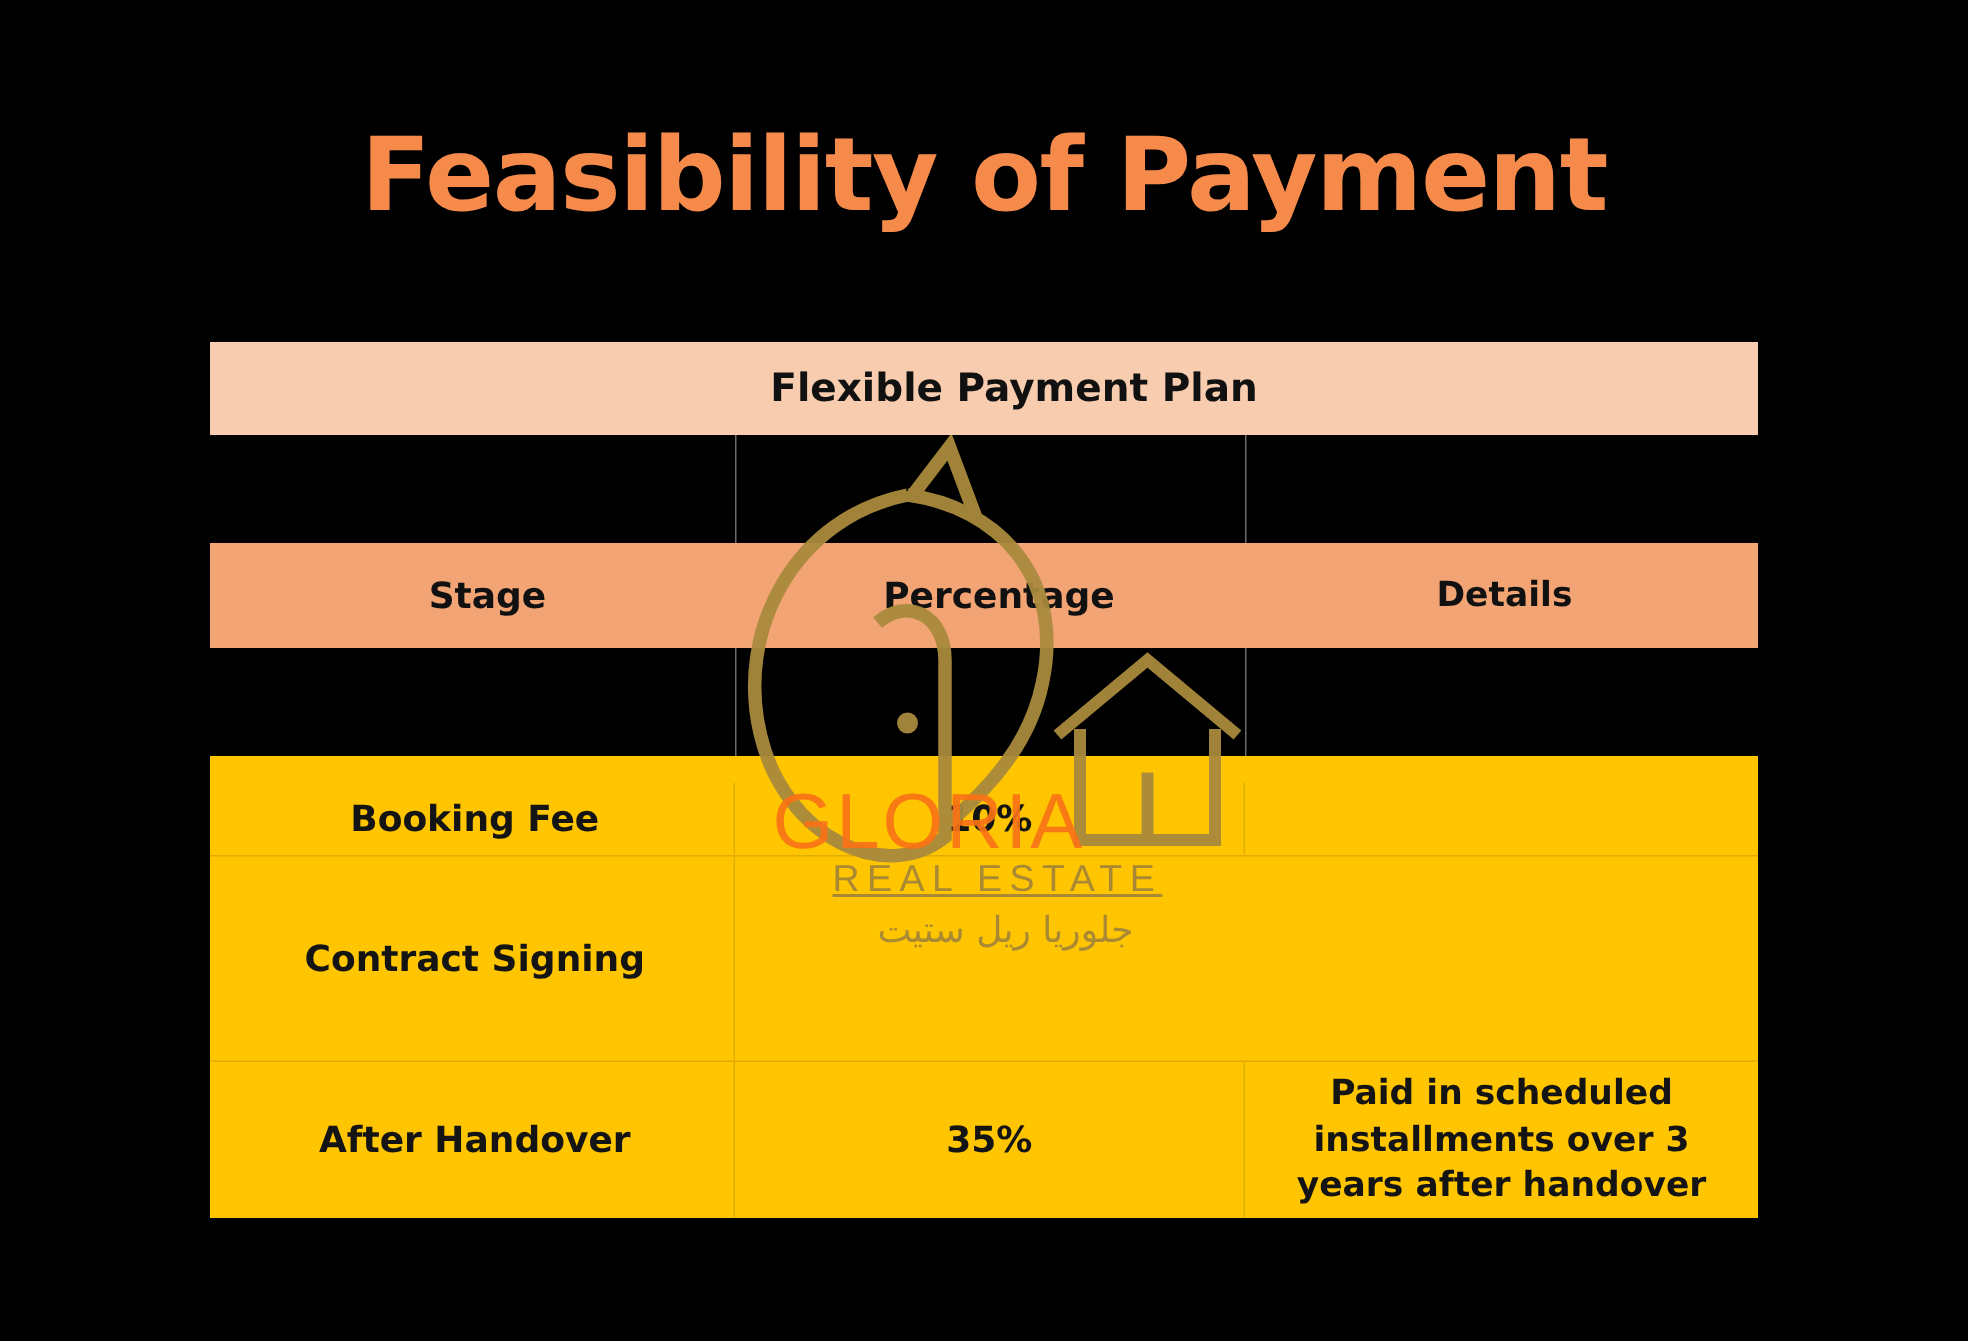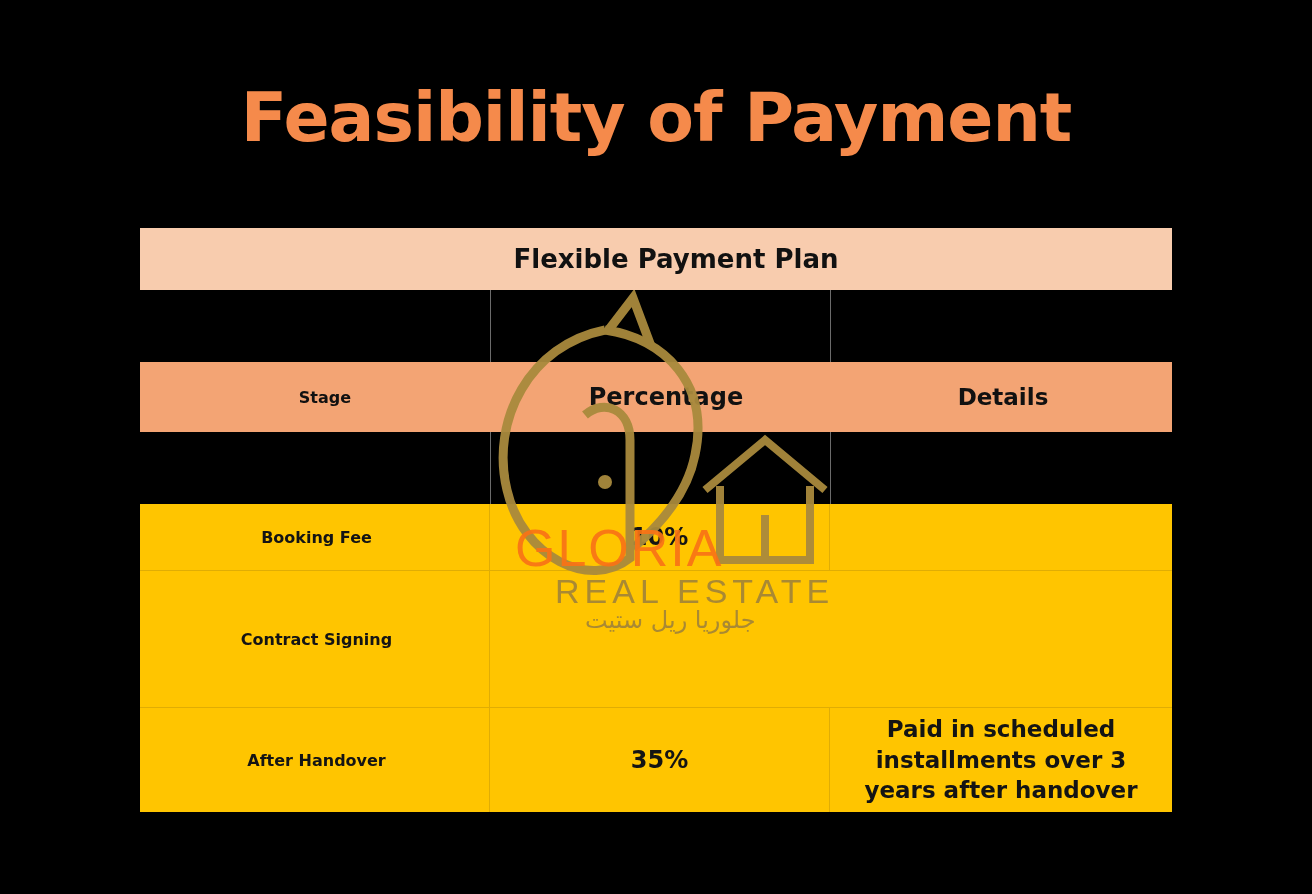--- a/index.html
+++ b/index.html
@@ -54,24 +54,25 @@
     font-size: 52px;
     letter-spacing: 2px;
     color: #f97316;
     opacity: .92;
   }
   .wm-text-sub {
     position: absolute;
     left: 100px;
     top: 282px;
     font-family: "Liberation Sans", sans-serif;
-    font-size: 34px;
+    font-size: 25px;
     letter-spacing: 5px;
     color: #a08339;
     opacity: .9;
+    text-decoration: underline;
   }
   .wm-text-ar {
     position: absolute;
     left: 88px;
     top: 316px;
     font-family: "DejaVu Sans", sans-serif;
     font-size: 24px;
     color: #a08339;
     opacity: .9;
     direction: rtl;
@@ -134,28 +135,28 @@
   .data-row .cell {
     display: flex;
     align-items: center;
     justify-content: center;
     text-align: center;
     font-weight: bold;
     font-family: "DejaVu Sans", sans-serif;
     box-sizing: border-box;
     padding: 10px 8px;
   }
-  .cell.c-stage  { width: 350px; font-size: 16px; border-right: 1px solid #e0ad04; padding-left: 12px; }
+  .cell.c-stage  { width: 350px; font-size: 24px; border-right: 1px solid #e0ad04; padding-left: 12px; }
   .cell.c-pct    { width: 340px; font-size: 24px; border-right: 1px solid #e0ad04; }
   .cell.c-det    { width: 342px; font-size: 23px; line-height: 1.32; }
 
   .header-row .cell.c-stage,
   .header-row .cell.c-pct { border-right: none; }
 
-  .row-h1 { height: 66px; }
+  .row-h1 { height: 66px; align-items: flex-end; }
   .row-h2 { height: 136px; }
   .row-h3 { height: 104px; }
 </style>
 </head>
 <body>
 
 <div id="page-title">Feasibility of Payment</div>
 
 <div class="table-wrap">
 

